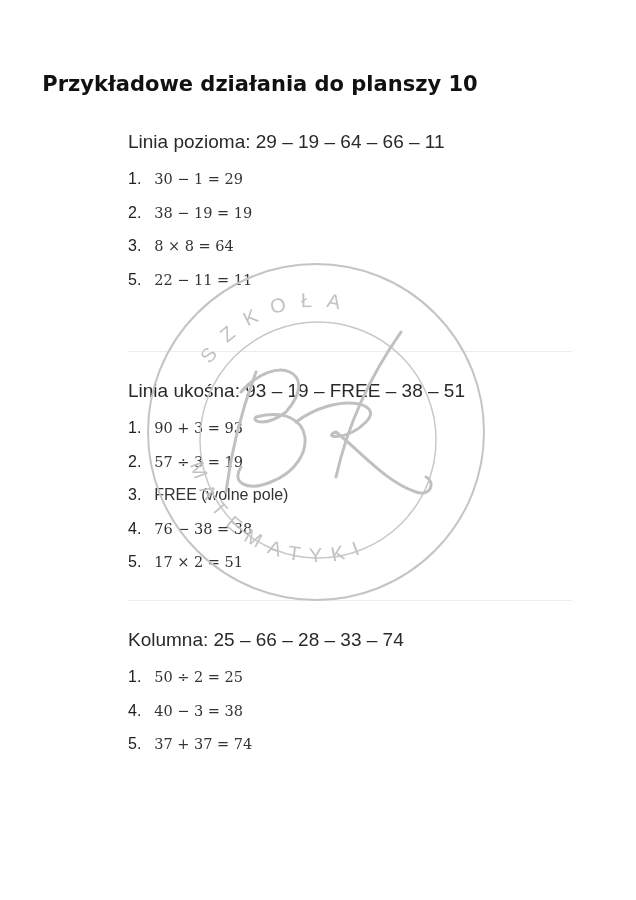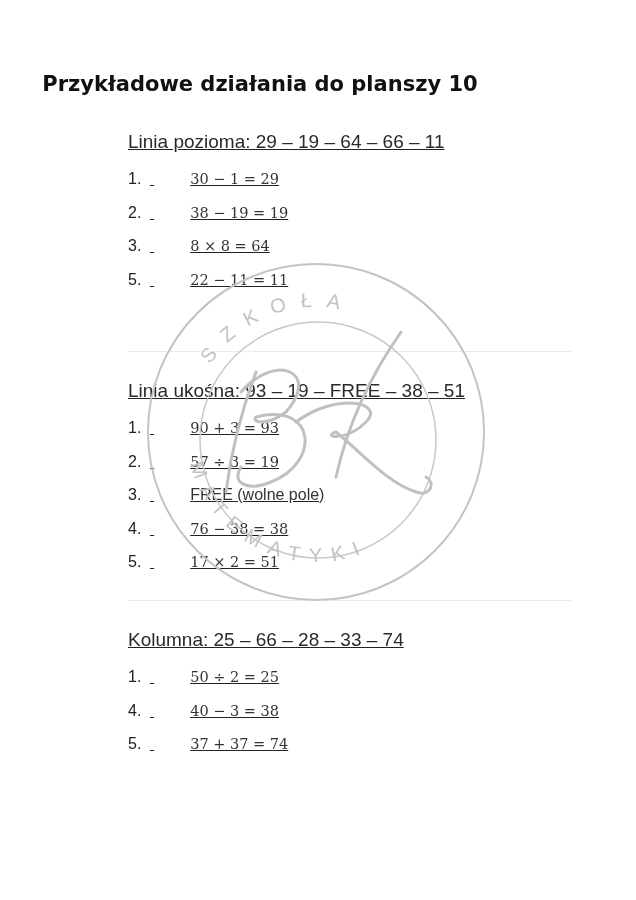--- a/index.html
+++ b/index.html
@@ -1,22 +1,22 @@
 <!DOCTYPE html>
 <html><head>
 <meta charset="utf-8">
 <style>
   html, body { margin: 0; padding: 0; background: #ffffff; }
   body { width: 636px; height: 900px; position: relative; overflow: hidden; font-family: "Liberation Sans", sans-serif; color: #222; }
   .title { position: absolute; top: 72px; left: 0; width: 520px; text-align: center; font-family: "DejaVu Sans", sans-serif; font-weight: bold; font-size: 21px; color: #111; }
-  .section { position: absolute; left: 128px; width: 444px; text-decoration: underline; }
+  .section { position: absolute; left: 128px; width: 444px; }
   .sec-heading { font-family: "Liberation Sans", sans-serif; font-size: 19px; font-weight: 500; color: #2a2a2a; height: 28px; line-height: 28px; margin: 0 0 6px 0; }
   .item { height: 33.5px; line-height: 33.5px; font-size: 15px; color: #333; white-space: nowrap; }
   .item .num { font-family: "Liberation Sans", sans-serif; font-size: 16px; color: #222; display: inline-block; width: 22px; }
-  .item .expr { font-family: "DejaVu Serif", serif; font-size: 14.5px; color: #333; margin-left: 36px; }
+  .item .expr { font-family: "DejaVu Serif", serif; font-size: 14.5px; color: #333; }
   .item .expr.text { font-family: "Liberation Sans", sans-serif; font-size: 16px; color: #333; }
   .divider { position: absolute; left: 128px; width: 444px; height: 1px; background: #ececec; }
   .watermark { position: absolute; left: 146px; top: 262px; width: 340px; height: 340px; pointer-events: none; }
 </style>
 </head>
 <body>
 
 <div class="title">Przykładowe działania do planszy 10</div>
 
 <div class="section" style="top:128px;">

